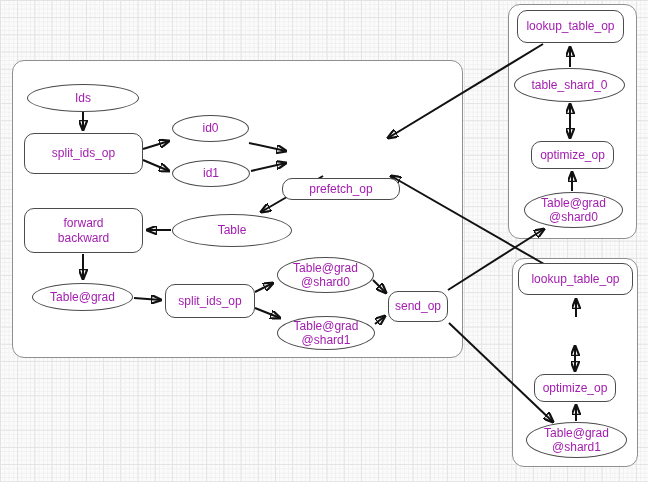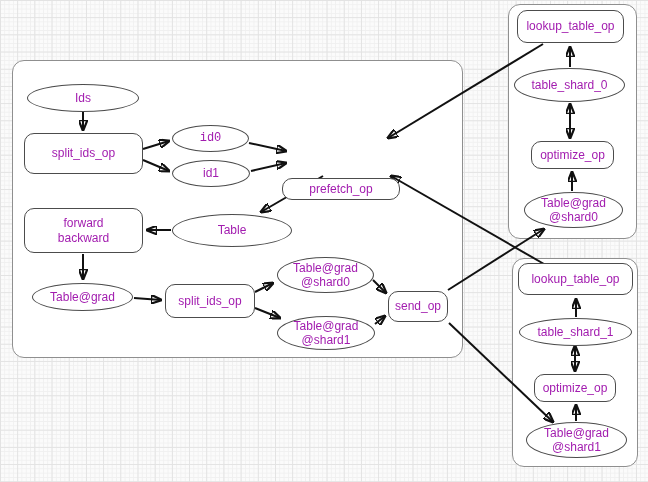--- a/index.html
+++ b/index.html
@@ -85,39 +85,38 @@
     <path d="M570,67 L570,47" marker-end="url(#ah)"></path>
     <path d="M570,104 L570,138" marker-start="url(#ah)" marker-end="url(#ah)"></path>
     <path d="M572,191 L572,172" marker-end="url(#ah)"></path>
     <path d="M576,317 L576,299" marker-end="url(#ah)"></path>
     <path d="M575,346 L575,371" marker-start="url(#ah)" marker-end="url(#ah)"></path>
     <path d="M576,421 L576,405" marker-end="url(#ah)"></path>
   </svg>
 
   <div class="node ellipse" style="left:27px;top:84px;width:112px;height:28px;">Ids</div>
   <div class="node rect" style="left:24px;top:133px;width:119px;height:41px;">split_ids_op</div>
-  <div class="node ellipse" style="left:172px;top:125px;width:77px;height:27px;font-family:Liberation Mono, monospace;">id0</div>
+  <div class="node ellipse" style="left:172px;top:115px;width:77px;height:27px;">id0</div>
   <div class="node ellipse" style="left:172px;top:160px;width:78px;height:27px;">id1</div>
   <div class="node rect" style="left:282px;top:140px;width:118px;height:22px;margin-top:38px;">prefetch_op</div>
   <div class="node rect" style="left:24px;top:208px;width:119px;height:45px;">forward
 backward</div>
   <div class="node ellipse" style="left:172px;top:214px;width:120px;height:33px;">Table</div>
   <div class="node ellipse" style="left:32px;top:283px;width:101px;height:28px;">Table@grad</div>
   <div class="node rect" style="left:165px;top:284px;width:90px;height:34px;">split_ids_op</div>
   <div class="node ellipse" style="left:277px;top:257px;width:97px;height:36px;">Table@grad
 @shard0</div>
   <div class="node ellipse" style="left:277px;top:316px;width:98px;height:34px;">Table@grad
 @shard1</div>
   <div class="node rect" style="left:388px;top:291px;width:60px;height:31px;text-align:right;">send_op</div>
 
   <div class="node rect" style="left:517px;top:10px;width:107px;height:33px;">lookup_table_op</div>
   <div class="node ellipse" style="left:514px;top:68px;width:111px;height:34px;">table_shard_0</div>
   <div class="node rect" style="left:531px;top:141px;width:83px;height:28px;">optimize_op</div>
   <div class="node ellipse" style="left:524px;top:192px;width:99px;height:36px;">Table@grad
 @shard0</div>
 
   <div class="node rect" style="left:518px;top:263px;width:115px;height:32px;">lookup_table_op</div>
-  <div class="node ellipse" style="left:519px;top:318px;width:113px;height:28px;">table_shard_1</div>
   <div class="node rect" style="left:534px;top:374px;width:82px;height:28px;">optimize_op</div>
   <div class="node ellipse" style="left:526px;top:422px;width:101px;height:36px;">Table@grad
 @shard1</div>
 
 </div>
 
 </body></html>

